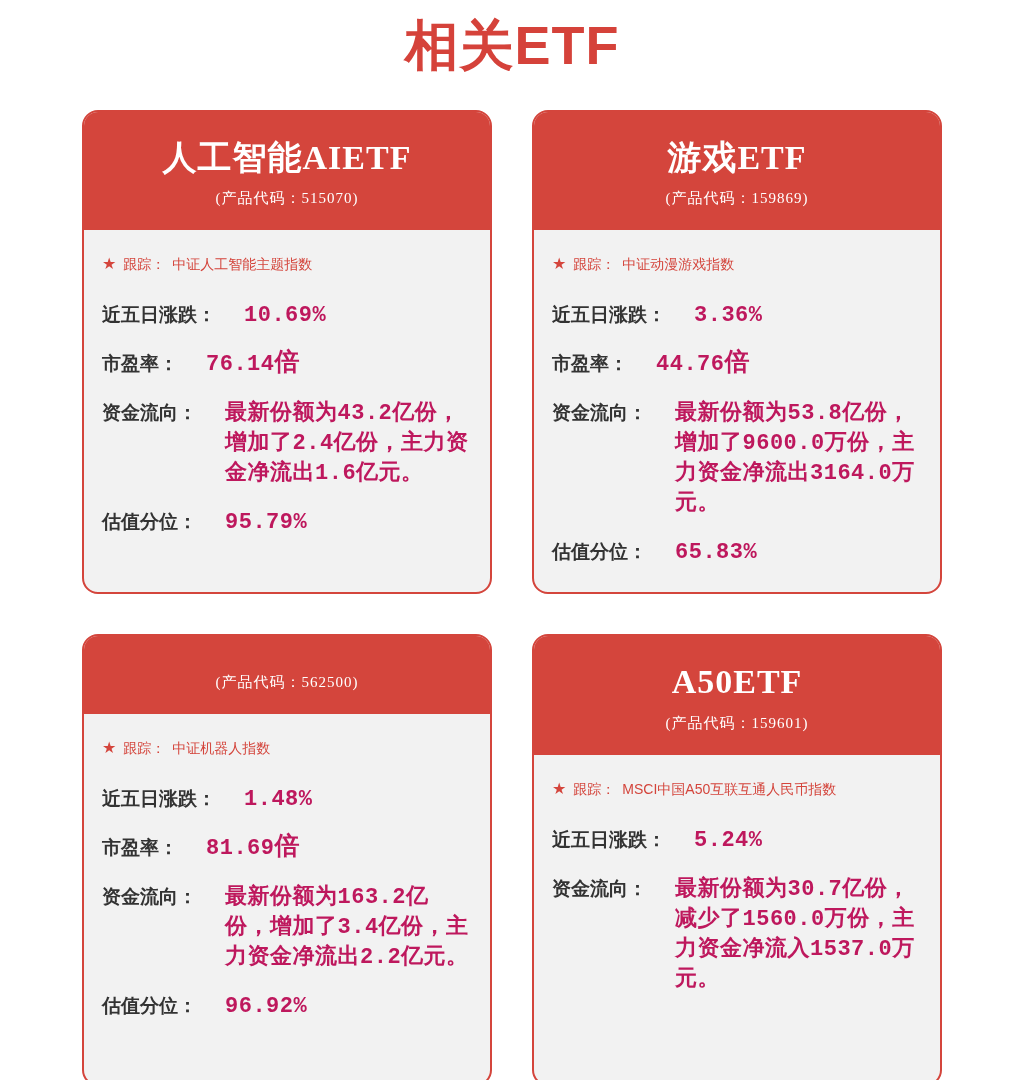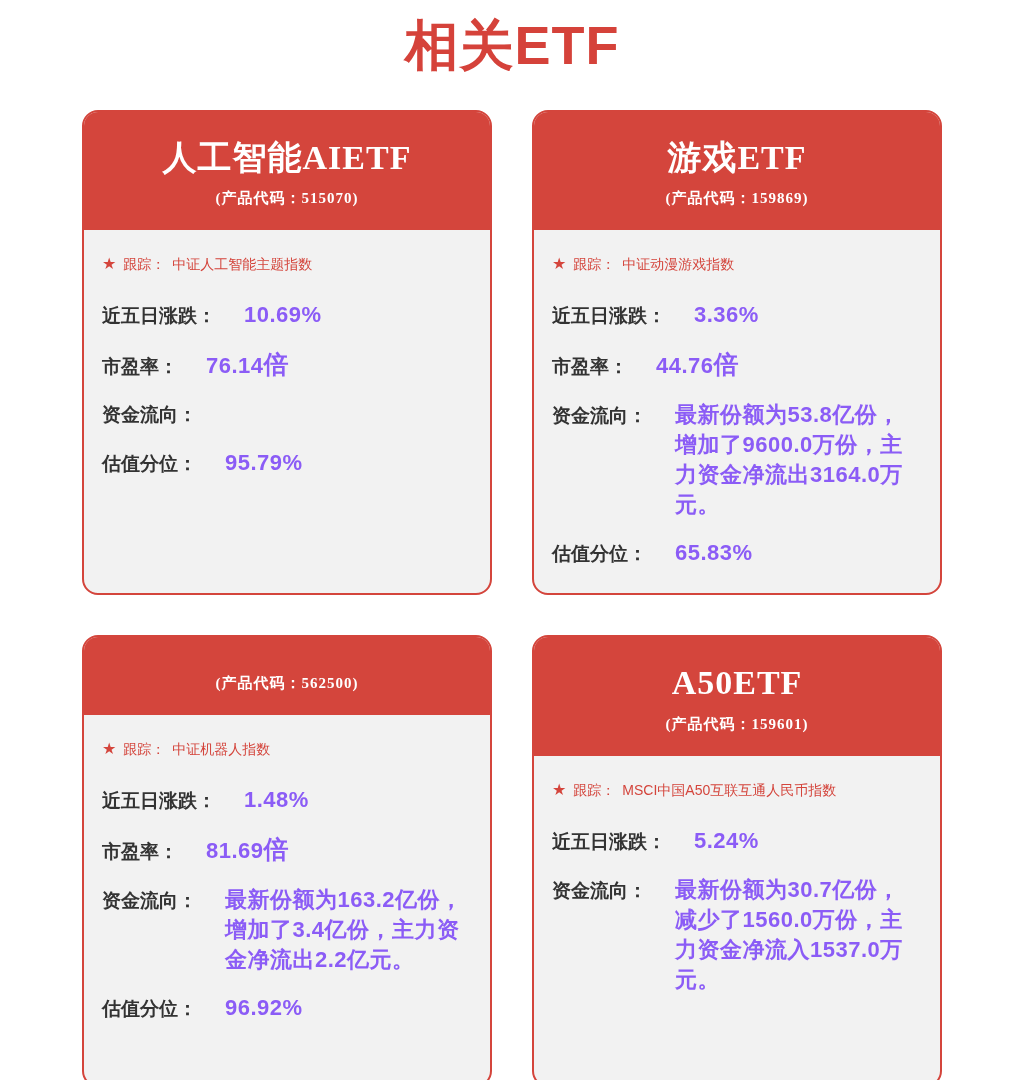--- a/index.html
+++ b/index.html
@@ -52,21 +52,20 @@
     font-weight: 700;
     font-size: 34px;
     line-height: 1.2;
     letter-spacing: 1px;
   }
   .card-code {
     font-family: "Liberation Serif", serif;
     font-size: 15px;
     margin-top: 11px;
     letter-spacing: 1px;
-    font-weight: bold;
   }
   .card-body {
     padding: 24px 18px 24px 18px;
   }
   .track-row {
     display: flex;
     align-items: center;
     gap: 7px;
     color: #d4453c;
     font-size: 14px;
@@ -87,25 +86,25 @@
   .row:last-child { margin-bottom: 0; }
   .lbl {
     color: #333333;
     font-weight: 700;
     font-size: 19px;
     line-height: 30px;
     white-space: nowrap;
     margin-right: 8px;
   }
   .val {
-    color: #8b5cf6;
+    color: #be185d;
     font-weight: 700;
     font-size: 22px;
     line-height: 30px;
-    font-family: Liberation Sans, sans-serif;
+    font-family: Liberation Mono, monospace;
     letter-spacing: 0.5px;
   }
   .val.flow { flex: 1; }
   .pe-unit {
     font-size: 25px;
     letter-spacing: 0;
   }
 </style>
 </head>
 <body>
@@ -129,20 +128,21 @@
         <div class="row">
           <span class="lbl">近五日涨跌：</span>
           <span class="val">10.69%</span>
         </div>
         <div class="row">
           <span class="lbl">市盈率：</span>
           <span class="val"><span>76.14</span><span class="pe-unit">倍</span></span>
         </div>
         <div class="row">
           <span class="lbl">资金流向：</span>
+          <span class="val flow">最新份额为43.2亿份，增加了2.4亿份，主力资金净流出1.6亿元。</span>
         </div>
         <div class="row">
           <span class="lbl">估值分位：</span>
           <span class="val">95.79%</span>
         </div>
       </div>
     </div>
 
     <div class="card">
       <div class="card-header">

